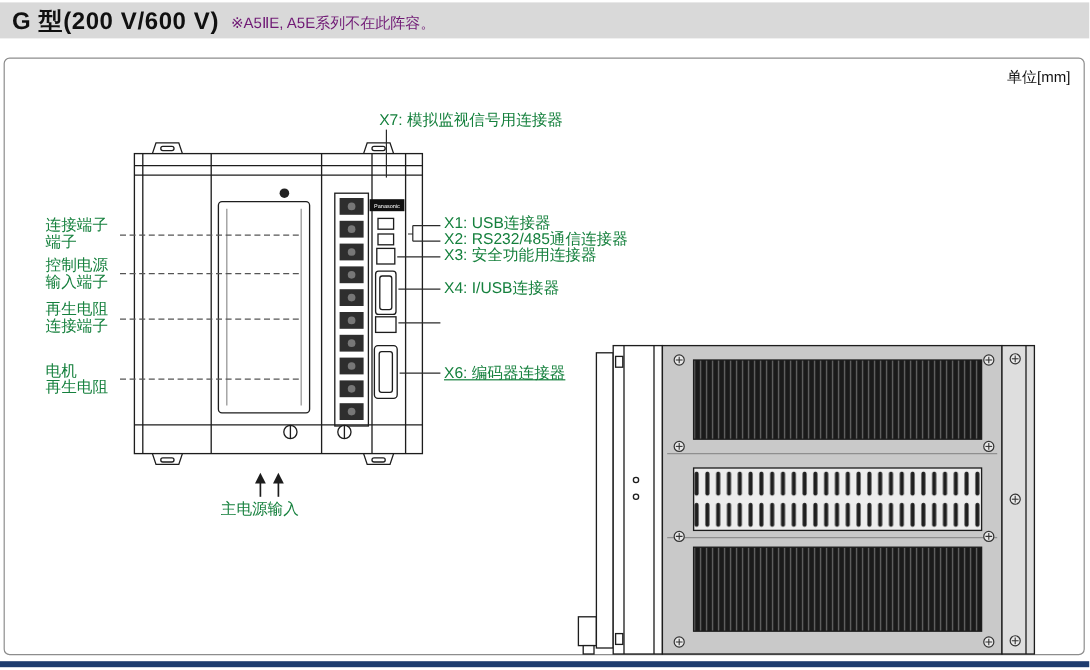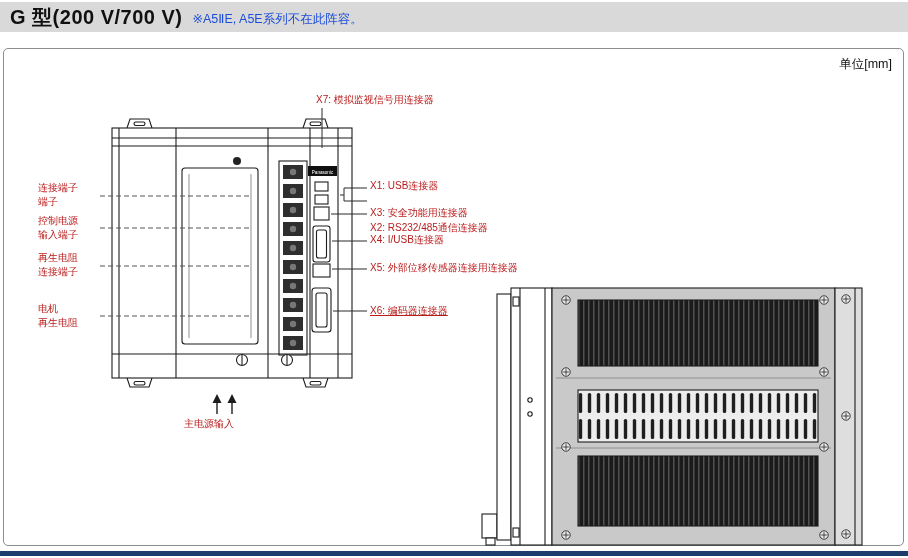--- a/index.html
+++ b/index.html
@@ -2,52 +2,52 @@
 <html><head>
 <meta charset="utf-8">
 <style>
   * { margin:0; padding:0; box-sizing:border-box; }
   html,body { width:908px; height:558px; background:#fff; font-family:"Liberation Sans",sans-serif; }
   .page { position:relative; width:908px; height:558px; background:#fff; overflow:hidden; }
 
   .titlebar { position:absolute; left:0; top:2px; width:908px; height:30px;
               background:#d9d9d9; display:flex; align-items:center; padding-left:10px; }
   .title { font-size:20px; font-weight:bold; color:#101010; letter-spacing:.5px; white-space:nowrap; }
-  .note  { font-size:12.5px; color:#1d4ed8; margin-left:10px; padding-top:4px; white-space:nowrap; }
+  .note  { font-size:12.5px; color:#701a75; margin-left:10px; padding-top:4px; white-space:nowrap; }
 
   .panel { position:absolute; left:3px; top:48px; width:901px; height:498px;
            border:1px solid #8d8d8d; border-radius:5px; background:#fff; }
   .unit  { position:absolute; right:16px; top:56px; font-size:12.5px; color:#111;text-align:center; }
 
   svg.draw { position:absolute; left:0; top:0; }
 
-  .lbl { position:absolute; font-size:10px; line-height:14px; color:#b91c1c;
+  .lbl { position:absolute; font-size:13px; line-height:14px; color:#15803d;
          white-space:pre-line; }
   .x7  { left:316px; top:93px; }
   .l1  { left:38px;  top:181px; }
   .l2  { left:38px;  top:214px;text-align:center; }
   .l3  { left:38px;  top:251px; }
   .l4  { left:38px;  top:302px; }
   .r1  { left:370px; top:179px; }
-  .r2  { left:370px; top:192px;margin-top:29px; }
+  .r2  { left:370px; top:192px; }
   .r3  { left:370px; top:206px; }
   .r4  { left:370px; top:233px; }
   .r5  { left:370px; top:261px; }
   .r6  { left:370px; top:304px;text-decoration:underline; }
   .fan { left:184px; top:417px; }
 
   .footer-line { position:absolute; left:0; top:551px; width:908px; height:5px; background:#1d3c6e; }
 </style>
 </head>
 <body>
 
 <div class="page">
 
   <header class="titlebar">
-    <span class="title">G 型(200 V/700 V)</span>
+    <span class="title">G 型(200 V/600 V)</span>
     <span class="note">※A5ⅡE, A5E系列不在此阵容。</span>
   </header>
 
   <div class="panel"></div>
   <div class="unit">单位[mm]</div>
 
   <svg class="draw" width="908" height="558" viewBox="0 0 908 558">
     <defs>
       <pattern id="fins" width="5" height="8" patternUnits="userSpaceOnUse">
         <rect width="5" height="8" fill="#1a1a1a"></rect>
@@ -202,19 +202,18 @@
 输入端子</div>
   <div class="lbl l3">再生电阻
 连接端子</div>
   <div class="lbl l4">电机
 再生电阻</div>
 
   <div class="lbl r1">X1: USB连接器</div>
   <div class="lbl r2">X2: RS232/485通信连接器</div>
   <div class="lbl r3">X3: 安全功能用连接器</div>
   <div class="lbl r4">X4: I/USB连接器</div>
-  <div class="lbl r5">X5: 外部位移传感器连接用连接器</div>
   <div class="lbl r6">X6: 编码器连接器</div>
 
   <div class="lbl fan">主电源输入</div>
 
   <div class="footer-line"></div>
 </div>
 
 </body></html>

